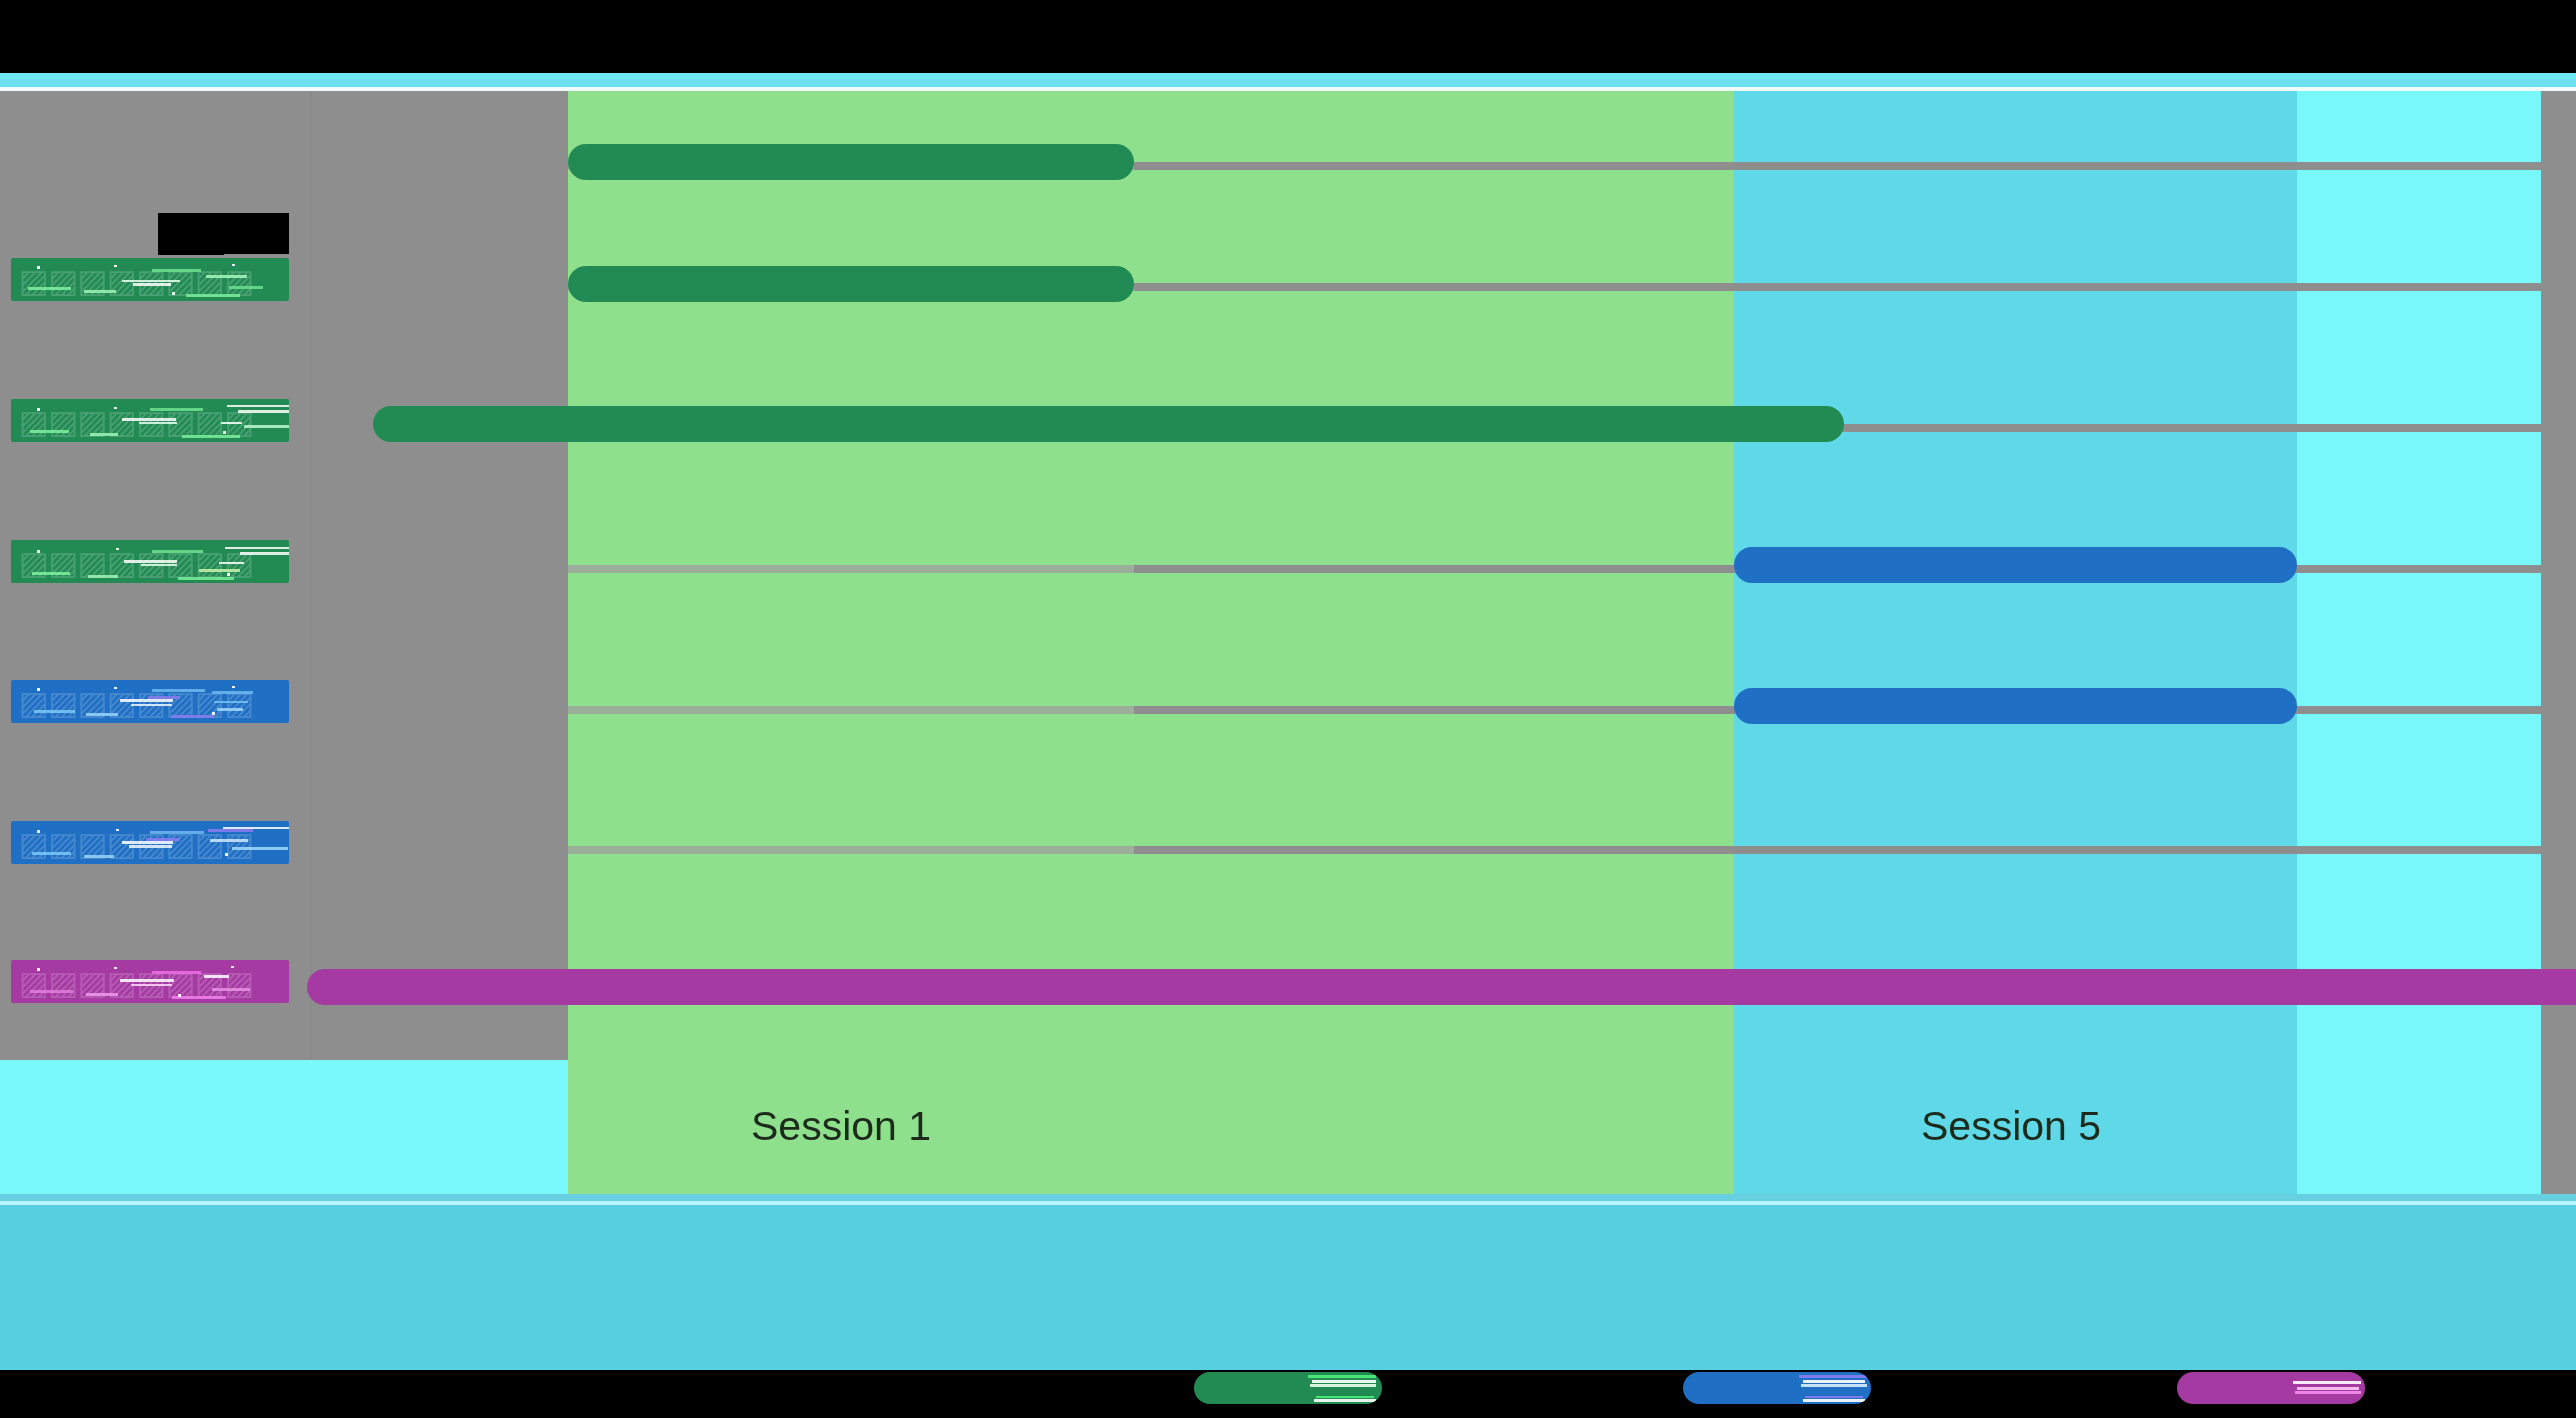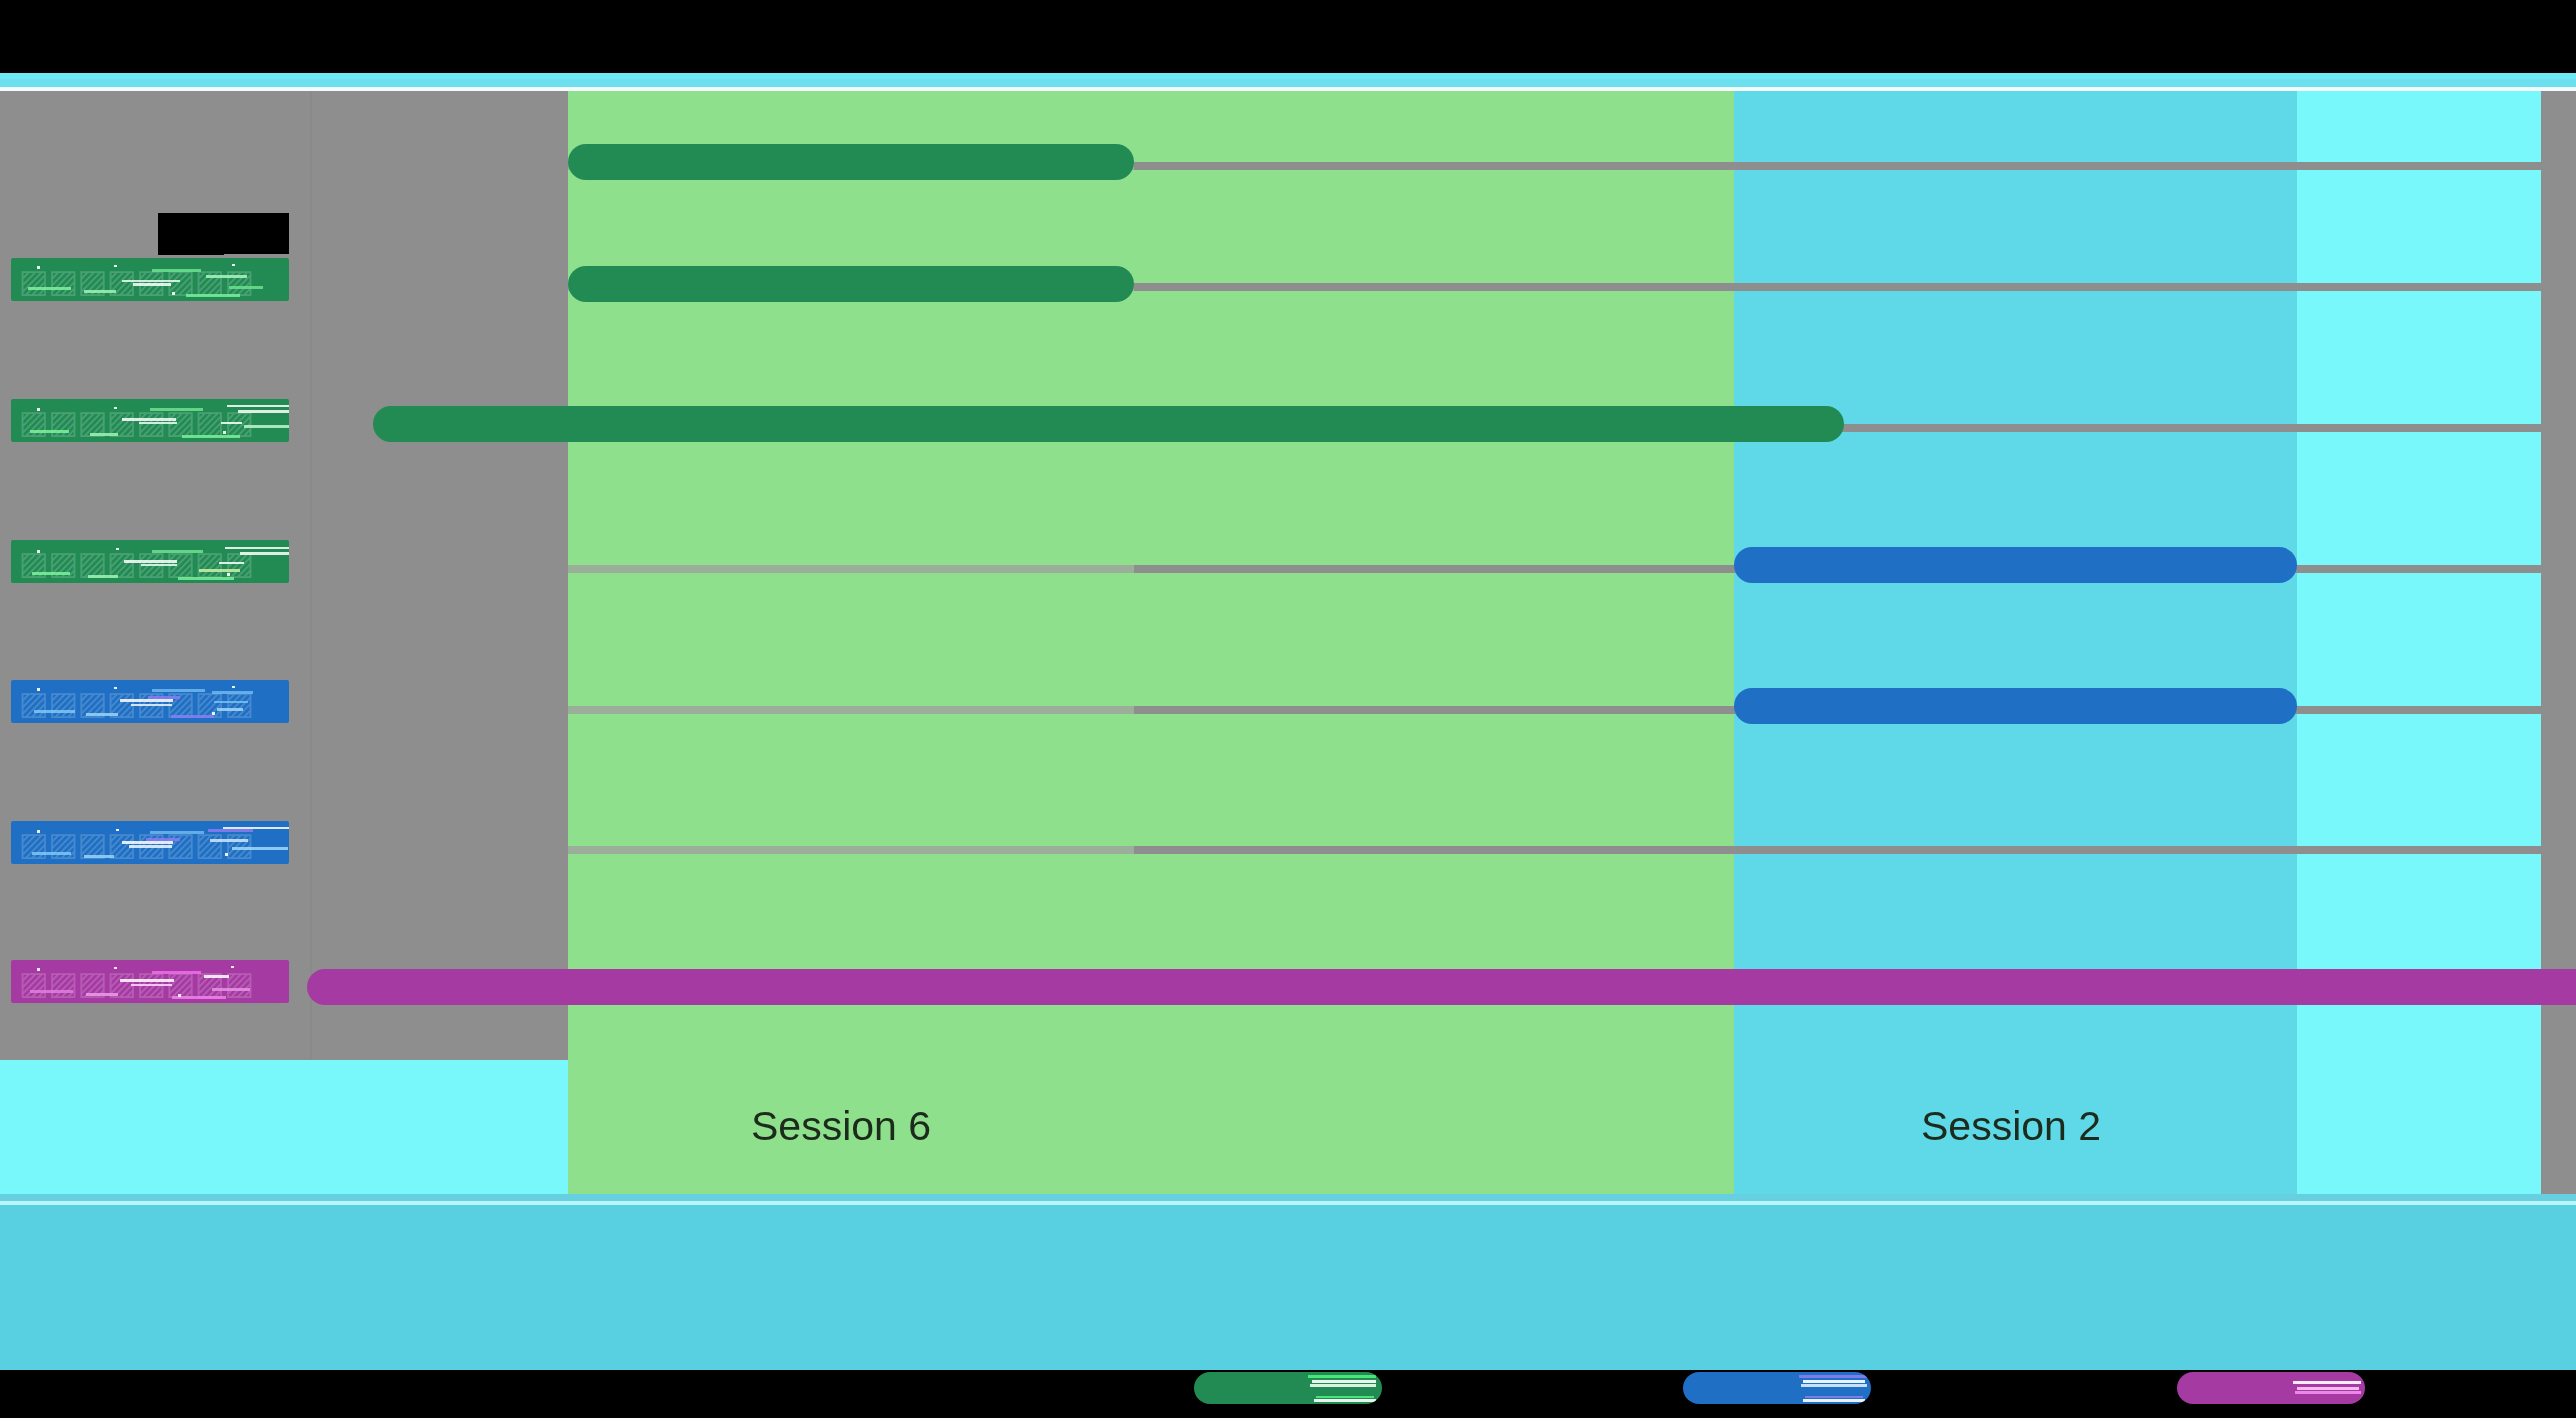--- a/index.html
+++ b/index.html
@@ -227,22 +227,22 @@
   <div class="abs" id="redacted-tail"></div>
 
 </div>
 
 <div class="abs" id="foot-lightcyan"></div>
 <div class="abs" id="foot-band-s1"></div>
 <div class="abs" id="foot-band-s2"></div>
 <div class="abs" id="foot-band-s3"></div>
 <div class="abs" id="foot-grey"></div>
 
-<div class="session-cap" style="left:751px;top:1103px;">Session 6</div>
-<div class="session-cap" style="left:1921px;top:1103px;">Session 2</div>
+<div class="session-cap" style="left:751px;top:1103px;">Session 1</div>
+<div class="session-cap" style="left:1921px;top:1103px;">Session 5</div>
 
 <div class="abs" id="foot-edge"></div>
 <div class="abs" id="foot-edge2"></div>
 <div class="abs" id="foot-cyan"></div>
 <div class="abs" id="foot-black"></div>
 
 <div class="legend-swatch" style="left:1194px;top:1372px;width:188px;background:#228b54;">
   <i style="left:114px;top:2.8px;width:68px;background:#4cf07a;"></i>
   <i style="left:118px;top:8.4px;width:64px;background:#fff;"></i>
   <i style="left:116px;top:12.2px;width:66px;background:#eafff0;"></i>

